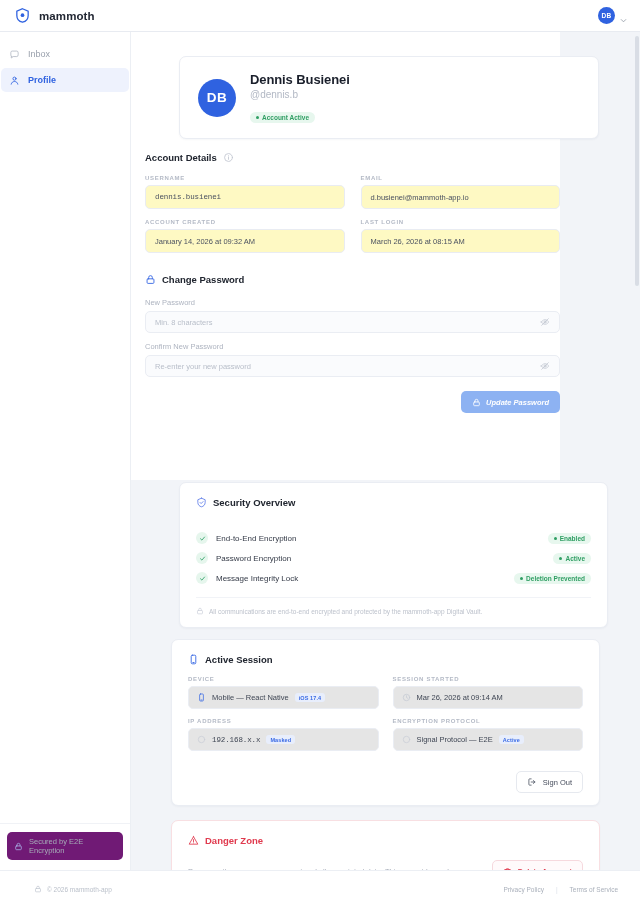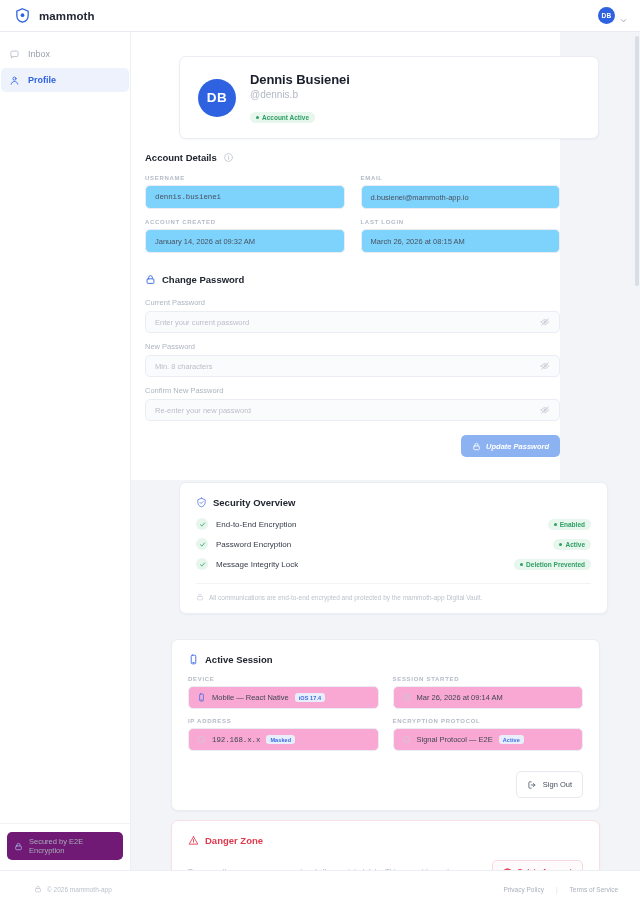--- a/index.html
+++ b/index.html
@@ -109,21 +109,21 @@
     font-size: 9.5px; font-weight: 700; color: #20252f;
   }
   .sec-title .ico { width: 11px; height: 11px; display: block; }
 
   .field-grid { display: grid; grid-template-columns: 1fr 1fr; gap: 10px 16px; margin-top: 12px; }
   .field-label-caps {
     font-size: 6px; letter-spacing: .7px; color: #b4bac6; font-weight: 700; text-transform: uppercase;
   }
   .field-box {
     margin-top: 4px; height: 24px; border: 1px solid #e9ecf2; border-radius: 5px;
-    background: #7dd3fc; display: flex; align-items: center; padding: 0 9px;
+    background: #fef9c3; display: flex; align-items: center; padding: 0 9px;
     font-size: 7.5px; color: #4a5160;
   }
   .mono { font-family: "Liberation Mono", monospace; letter-spacing: -.1px; font-size: 7.5px; }
 
   .pw-list { margin-top: 13px; display: flex; flex-direction: column; gap: 9px; }
   .pw-label { font-size: 7.5px; color: #aeb4c0; }
   .pw-input {
     margin-top: 4px; height: 22px; border: 1px solid #eaedf3; border-radius: 5px;
     background: #fafbfd; display: flex; align-items: center; justify-content: space-between;
     padding: 0 9px; font-size: 7.5px; color: #b8bec9;
@@ -138,55 +138,55 @@
     font-family: "Liberation Sans", sans-serif;
     font-style: italic;
   }
   .btn-primary .ico { width: 9px; height: 9px; display: block; }
 
   
   .card-security { position: absolute; left: 48px; top: 450px; width: 429px; padding: 14px 16px 12px 16px; }
   .card-session  { position: absolute; left: 40px; top: 607px; width: 429px; padding: 14px 16px 12px 16px; }
   .card-danger   { position: absolute; left: 40px; top: 788px; width: 429px; padding: 14px 16px 14px 16px; }
 
-  .sec-rows { margin-top: 10px; display: flex; flex-direction: column; gap: 8px; }
+  .sec-rows { margin-top: 24px; display: flex; flex-direction: column; gap: 8px; }
   .sec-row { display: flex; align-items: center; justify-content: space-between; }
   .sec-row-left { display: flex; align-items: center; gap: 8px; }
   .check-circle {
     width: 12px; height: 12px; border-radius: 50%;
     background: #e6f6ed; display: flex; align-items: center; justify-content: center; flex: 0 0 12px;
   }
   .check-circle svg { width: 7px; height: 7px; display: block; }
   .sec-row-label { font-size: 8px; color: #343a47; }
 
   .note {
     margin-top: 13px; padding-top: 9px; border-top: 1px solid #f1f3f7;
     display: flex; align-items: center; gap: 5px;
     font-size: 6.5px; color: #bdc2cc;
   }
   .note .ico { width: 8px; height: 8px; display: block; flex: 0 0 8px; }
 
   .sess-grid { display: grid; grid-template-columns: 1fr 1fr; gap: 9px 14px; margin-top: 11px; }
   .sess-box {
     margin-top: 4px; height: 23px; border: 1px solid #eaedf3; border-radius: 5px;
-    background: #f9a8d4; display: flex; align-items: center; gap: 6px; padding: 0 8px;
+    background: #e5e5e5; display: flex; align-items: center; gap: 6px; padding: 0 8px;
     font-size: 7.5px; color: #3f4654;
   }
   .sess-box .lead { width: 9px; height: 9px; display: block; flex: 0 0 9px; }
   .mini-badge {
     display: inline-flex; align-items: center; border-radius: 3px;
     padding: 1.5px 4px; font-size: 5.5px; font-weight: 700;
     background: #e8eefc; color: #3a6ae4; letter-spacing: .1px;
   }
 
   .sess-actions { display: flex; justify-content: flex-end; margin-top: 20px; }
   .btn-ghost {
     display: inline-flex; align-items: center; gap: 6px;
     background: #ffffff; border: 1px solid #e6e9ef; border-radius: 5px;
-    height: 27px; padding: 0 10px; font-size: 7.5px; color: #464d5c;
+    height: 22px; padding: 0 10px; font-size: 7.5px; color: #464d5c;
     font-family: "Liberation Sans", sans-serif;
   }
   .btn-ghost .ico { width: 10px; height: 10px; display: block; }
 
   .card-danger { border-color: #f8dfe2; }
   .danger-title { display: flex; align-items: center; gap: 6px; font-size: 9.5px; font-weight: 700; color: #e03a4e; }
   .danger-title .ico { width: 11px; height: 11px; display: block; }
   .danger-row { display: flex; align-items: center; justify-content: space-between; margin-top: 14px; }
   .danger-text { font-size: 7.5px; color: #a8aeba; }
   .btn-danger {
@@ -336,33 +336,20 @@
               <svg viewBox="0 0 24 24" fill="none" stroke="#3a6ae4" stroke-width="2" stroke-linecap="round" stroke-linejoin="round">
                 <rect x="4.5" y="10.5" width="15" height="10" rx="2.2"></rect>
                 <path d="M8 10.5V7.6a4 4 0 0 1 8 0v2.9"></path>
               </svg>
             </span>
             <span>Change Password</span>
           </div>
 
           <div class="pw-list">
             <div>
-              <div class="pw-label">Current Password</div>
-              <div class="pw-input">
-                <span>Enter your current password</span>
-                <span class="eye">
-                  <svg viewBox="0 0 24 24" fill="none" stroke="#c0c5d0" stroke-width="1.8" stroke-linecap="round">
-                    <path d="M3 12s3.4-5.6 9-5.6 9 5.6 9 5.6-3.4 5.6-9 5.6S3 12 3 12Z"></path>
-                    <circle cx="12" cy="12" r="2.6"></circle>
-                      <path d="M4 20 20 4"></path>
-                  </svg>
-                </span>
-              </div>
-            </div>
-            <div>
               <div class="pw-label">New Password</div>
               <div class="pw-input">
                 <span>Min. 8 characters</span>
                 <span class="eye">
                   <svg viewBox="0 0 24 24" fill="none" stroke="#c0c5d0" stroke-width="1.8" stroke-linecap="round">
                     <path d="M3 12s3.4-5.6 9-5.6 9 5.6 9 5.6-3.4 5.6-9 5.6S3 12 3 12Z"></path>
                     <circle cx="12" cy="12" r="2.6"></circle>
                       <path d="M4 20 20 4"></path>
                   </svg>
                 </span>

